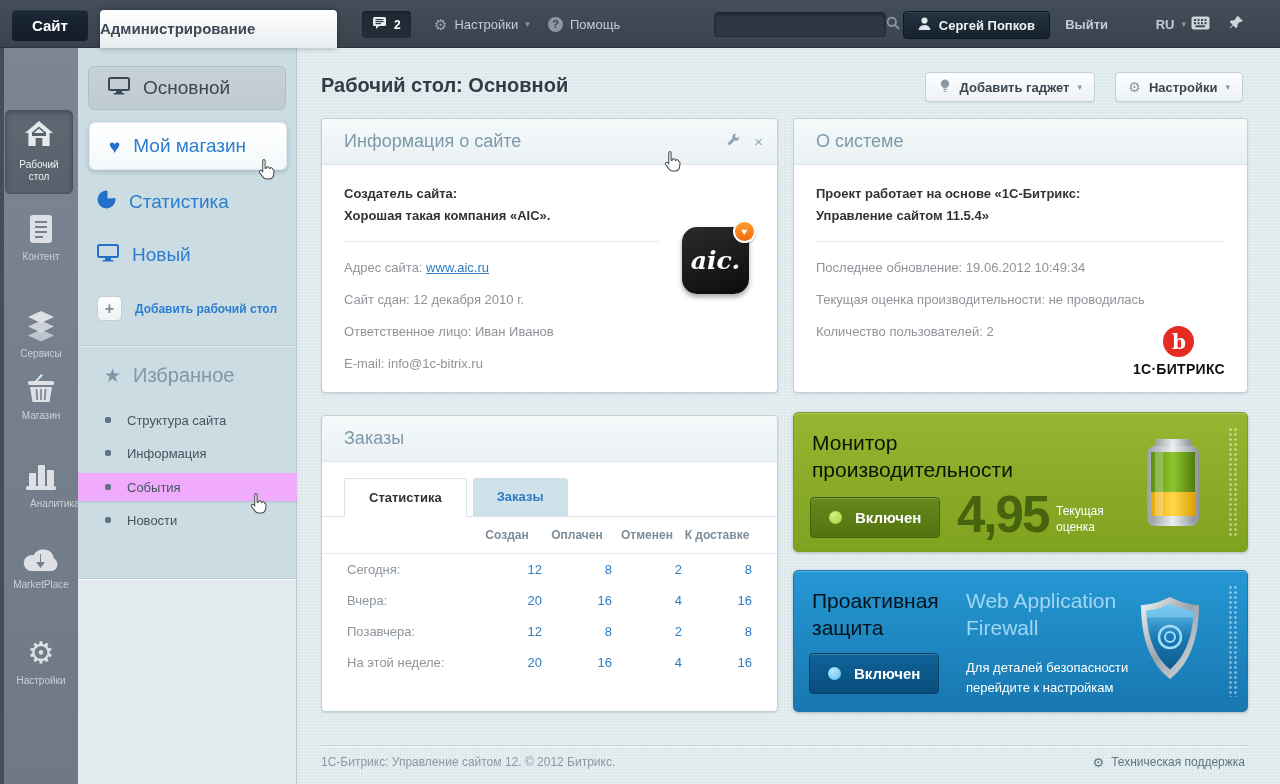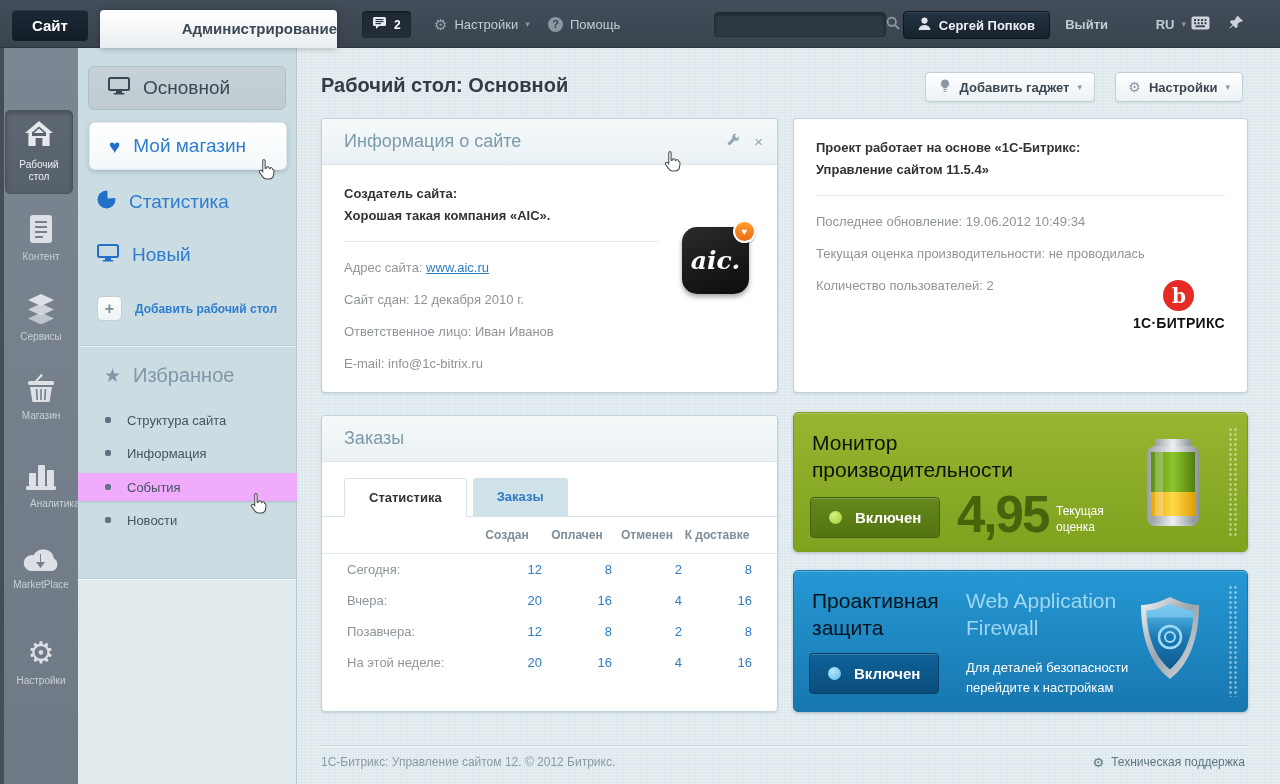--- a/index.html
+++ b/index.html
@@ -8,21 +8,21 @@
   .screen { position:relative; width:1280px; height:784px; background:#dde8ec; overflow:hidden; }
 
   
   .topbar { position:absolute; left:0; top:0; width:1280px; height:48px;
     background:linear-gradient(180deg,#434e5a,#39434e);
     box-shadow:inset 0 -1px 0 #2c343d; z-index:40; }
   .tab-site { position:absolute; left:12px; top:10px; height:31px; line-height:31px; padding:0 20px;
     background:linear-gradient(180deg,#1b2835,#131d28); border-radius:4px; color:#fff;
     font-size:15px; font-weight:bold; box-shadow:inset 0 1px 0 rgba(255,255,255,.08); cursor:pointer; }
   .tab-admin { position:absolute; left:100px; top:10px; height:38px; line-height:38px; width:237px;
-    text-align:right; background:linear-gradient(180deg,#ffffff,#e9edf0); border-radius:4px 4px 0 0;
+    text-align:left; background:linear-gradient(180deg,#ffffff,#e9edf0); border-radius:4px 4px 0 0;
     color:#3c4955; font-size:15px; font-weight:bold; box-shadow:0 0 6px rgba(0,0,0,.3); cursor:pointer; }
   .chip { position:absolute; left:362px; top:11px; height:27px; padding:0 10px; display:flex; align-items:center; gap:7px;
     background:linear-gradient(180deg,#1f2933,#232e39); border-radius:4px; color:#fff; font-size:12px; font-weight:bold;
     box-shadow:inset 0 1px 2px rgba(0,0,0,.4); cursor:pointer; }
   .tb-item { position:absolute; top:0; height:48px; display:flex; align-items:center; gap:7px;
     color:#c3ccd4; font-size:13px; cursor:pointer; }
   .tb-gear { font-size:15px; color:#98a4ae; line-height:1; }
   .q-circle { width:15px; height:15px; border-radius:50%; background:#8b97a2; color:#39434e;
     font-size:11px; font-weight:bold; display:flex; align-items:center; justify-content:center; }
   .caret { font-size:9px; color:#8b97a2; }
@@ -275,21 +275,21 @@
               <line x1="7" y1="8" x2="19" y2="8"></line>
               <line x1="7" y1="13" x2="19" y2="13"></line>
               <line x1="7" y1="18" x2="19" y2="18"></line>
               <line x1="7" y1="23" x2="15" y2="23"></line>
             </g>
           </svg>
       </span>
       <span style="width:66px;">Контент</span>
     </div>
 
-    <div class="ib-item" style="top:246px;">
+    <div class="ib-item" style="top:263px;">
       <span>
         <svg width="32" height="30" viewBox="0 0 32 30">
             <path d="M16 0l13 6-13 6L3 6z" fill="#dde1e5"></path>
             <path d="M16 9.5l13 6-13 6-13-6z" fill="#dde1e5" opacity=".85"></path>
             <path d="M16 18.5l13 6-13 6-13-6z" fill="#dde1e5" opacity=".7"></path>
           </svg>
       </span>
       <span style="width:66px;">Сервисы</span>
     </div>
 
@@ -451,20 +451,23 @@
         </div>
         <div class="w-divider" style="width:315px;"></div>
         <p class="info-row"><span>Адрес сайта:</span> <a class="lnk">www.aic.ru</a></p>
         <p class="info-row"><span>Сайт сдан:</span> <span>12 декабря 2010 г.</span></p>
         <p class="info-row"><span>Ответственное лицо:</span> <span>Иван Иванов</span></p>
         <p class="info-row"><span>E-mail:</span> <span>info@1c-bitrix.ru</span></p>
       </div>
     </section>
 
     <section class="widget" style="left:496px; top:70px; width:455px; height:275px;">
+      <div class="w-head">
+        <span class="w-title">О системе</span>
+      </div>
       <div style="position:relative; padding:18px 22px 0 22px; height:228px;">
         <div class="bold-line">Проект работает на основе «1С-Битрикс:</div>
         <div class="bold-line">Управление сайтом 11.5.4»</div>
         <div class="w-divider"></div>
         <p class="info-row">Последнее обновление: 19.06.2012 10:49:34</p>
         <p class="info-row">Текущая оценка производительности: не проводилась</p>
         <p class="info-row">Количество пользователей: 2</p>
         <div class="bx-logo">
           <div class="bx-ball">
               <span>b</span>

